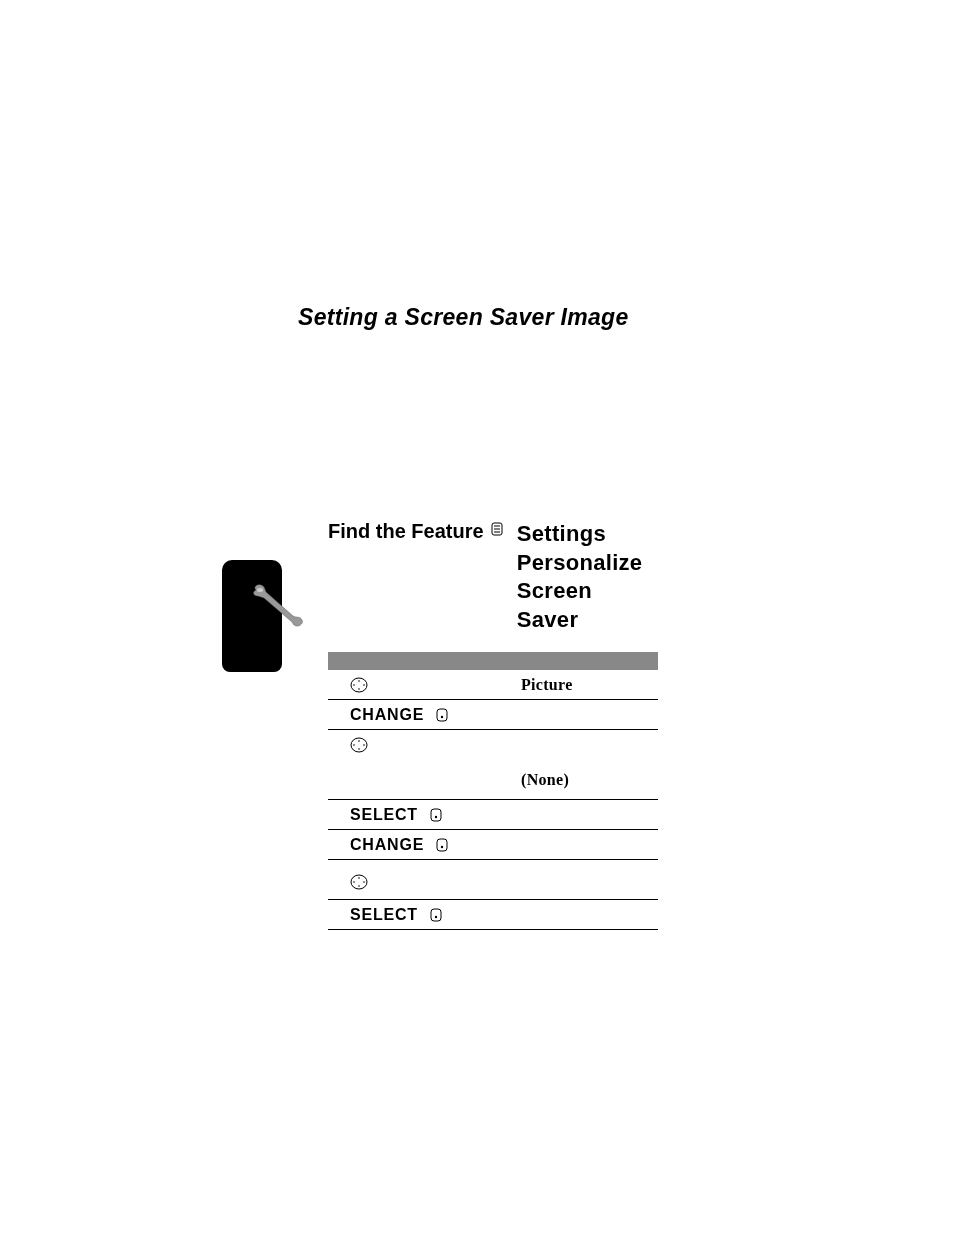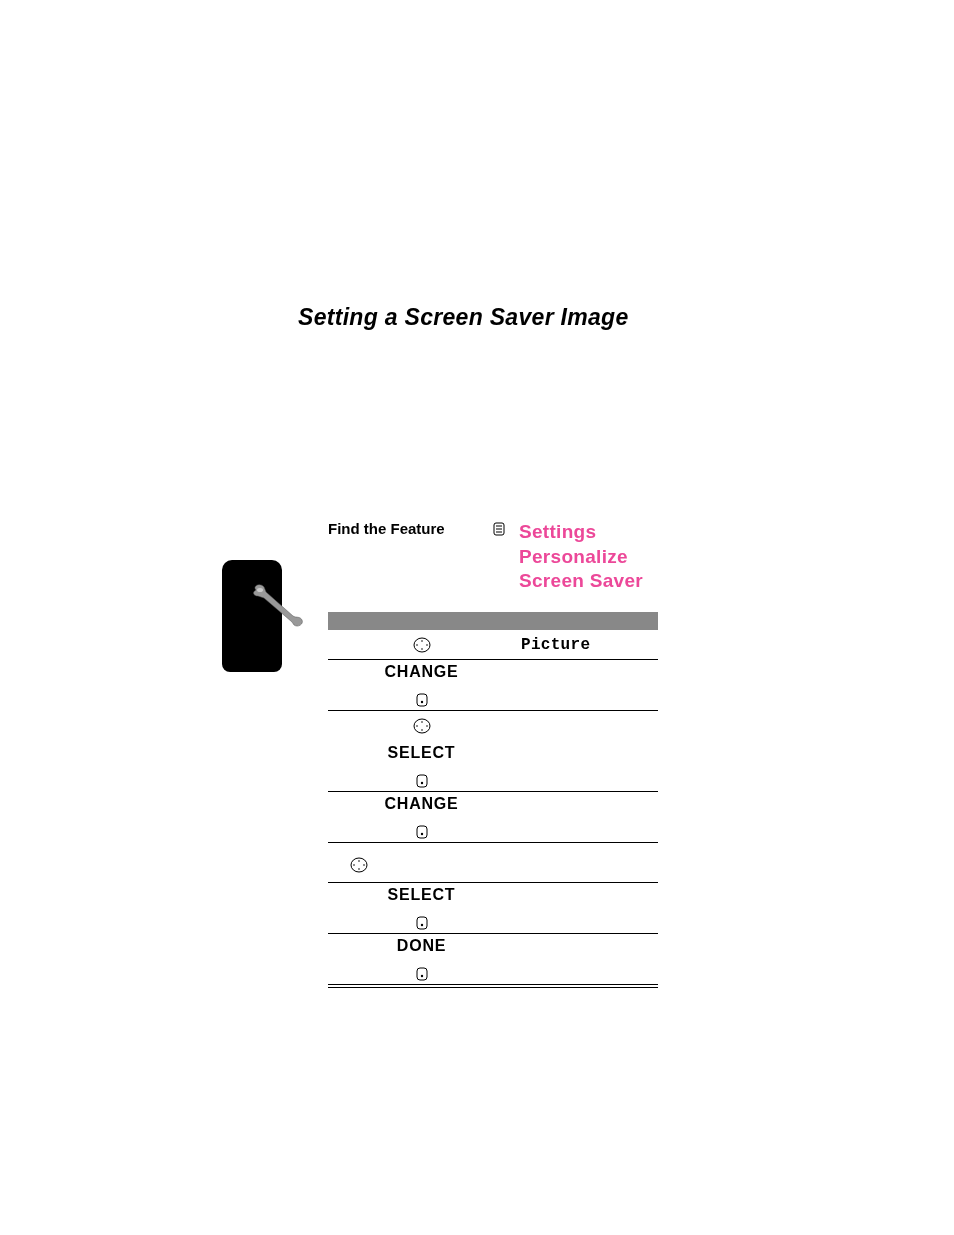--- a/index.html
+++ b/index.html
@@ -39,37 +39,37 @@
     top: 520px;
     left: 328px;
     width: 330px;
   }
   .find-row {
     display: flex;
     align-items: flex-start;
     margin-bottom: 18px;
   }
   .find-label {
-    font-size: 15px;
+    font-size: 20px;
     font-weight: 900;
     color: #000;
     width: 165px;
   }
   .menu-icon {
     width: 12px;
     height: 14px;
     margin-top: 2px;
     margin-right: 14px;
     flex-shrink: 0;
   }
   .nav-path {
     font-family: "Arial Narrow", Arial, sans-serif;
-    font-size: 19px;
+    font-size: 22px;
     font-weight: bold;
-    color: #ec4899;
+    color: #000000;
     letter-spacing: 0.3px;
     line-height: 1.3;
   }
   .header-bar {
     height: 18px;
     background: #888;
     width: 100%;
     margin-bottom: 0;
   }
   .step-row {
@@ -80,24 +80,23 @@
     padding: 3px 0;
   }
   .step-row.no-border { border-bottom: none; }
   .step-row.double-border { border-bottom: 4px double #000; }
   .press-col {
     width: 165px;
     padding-left: 22px;
     display: flex;
     align-items: center;
     gap: 12px;
-    flex-direction: column;
   }
   .to-col {
-    font-family: Liberation Mono, monospace;
+    font-family: Liberation Serif, serif;
     font-size: 16px;
     font-weight: bold;
     color: #000;
     letter-spacing: 0.3px;
     padding-left: 28px;
   }
   .action-label {
     font-family: "Arial Narrow", Arial, sans-serif;
     font-size: 16px;
     font-weight: bold;
@@ -173,20 +172,24 @@
         <ellipse cx="9" cy="8" rx="8" ry="7" fill="none" stroke="#000" stroke-width="1"></ellipse>
         <circle cx="9" cy="4" r="0.8" fill="#000"></circle>
         <circle cx="9" cy="12" r="0.8" fill="#000"></circle>
         <circle cx="4" cy="8" r="0.8" fill="#000"></circle>
         <circle cx="14" cy="8" r="0.8" fill="#000"></circle>
       </svg>
     </div>
     <div class="to-col"></div>
   </div>
 
+  <div class="step-row" style="min-height:40px;">
+    <div class="press-col"></div>
+    <div class="to-col">(None)</div>
+  </div>
 
   <div class="step-row">
     <div class="press-col">
       <span class="action-label">SELECT</span>
       <svg class="softkey-icon" viewBox="0 0 12 14">
         <rect x="1" y="1" width="10" height="12" rx="3" fill="none" stroke="#000" stroke-width="1"></rect>
         <circle cx="6" cy="9" r="1.2" fill="#000"></circle>
       </svg>
     </div>
     <div class="to-col"></div>
@@ -221,24 +224,14 @@
     <div class="press-col">
       <span class="action-label">SELECT</span>
       <svg class="softkey-icon" viewBox="0 0 12 14">
         <rect x="1" y="1" width="10" height="12" rx="3" fill="none" stroke="#000" stroke-width="1"></rect>
         <circle cx="6" cy="9" r="1.2" fill="#000"></circle>
       </svg>
     </div>
     <div class="to-col"></div>
   </div>
 
-  <div class="step-row double-border">
-    <div class="press-col">
-      <span class="action-label">DONE</span>
-      <svg class="softkey-icon" viewBox="0 0 12 14">
-        <rect x="1" y="1" width="10" height="12" rx="3" fill="none" stroke="#000" stroke-width="1"></rect>
-        <circle cx="6" cy="9" r="1.2" fill="#000"></circle>
-      </svg>
-    </div>
-    <div class="to-col"></div>
-  </div>
 
 </div>
 
 </body></html>

